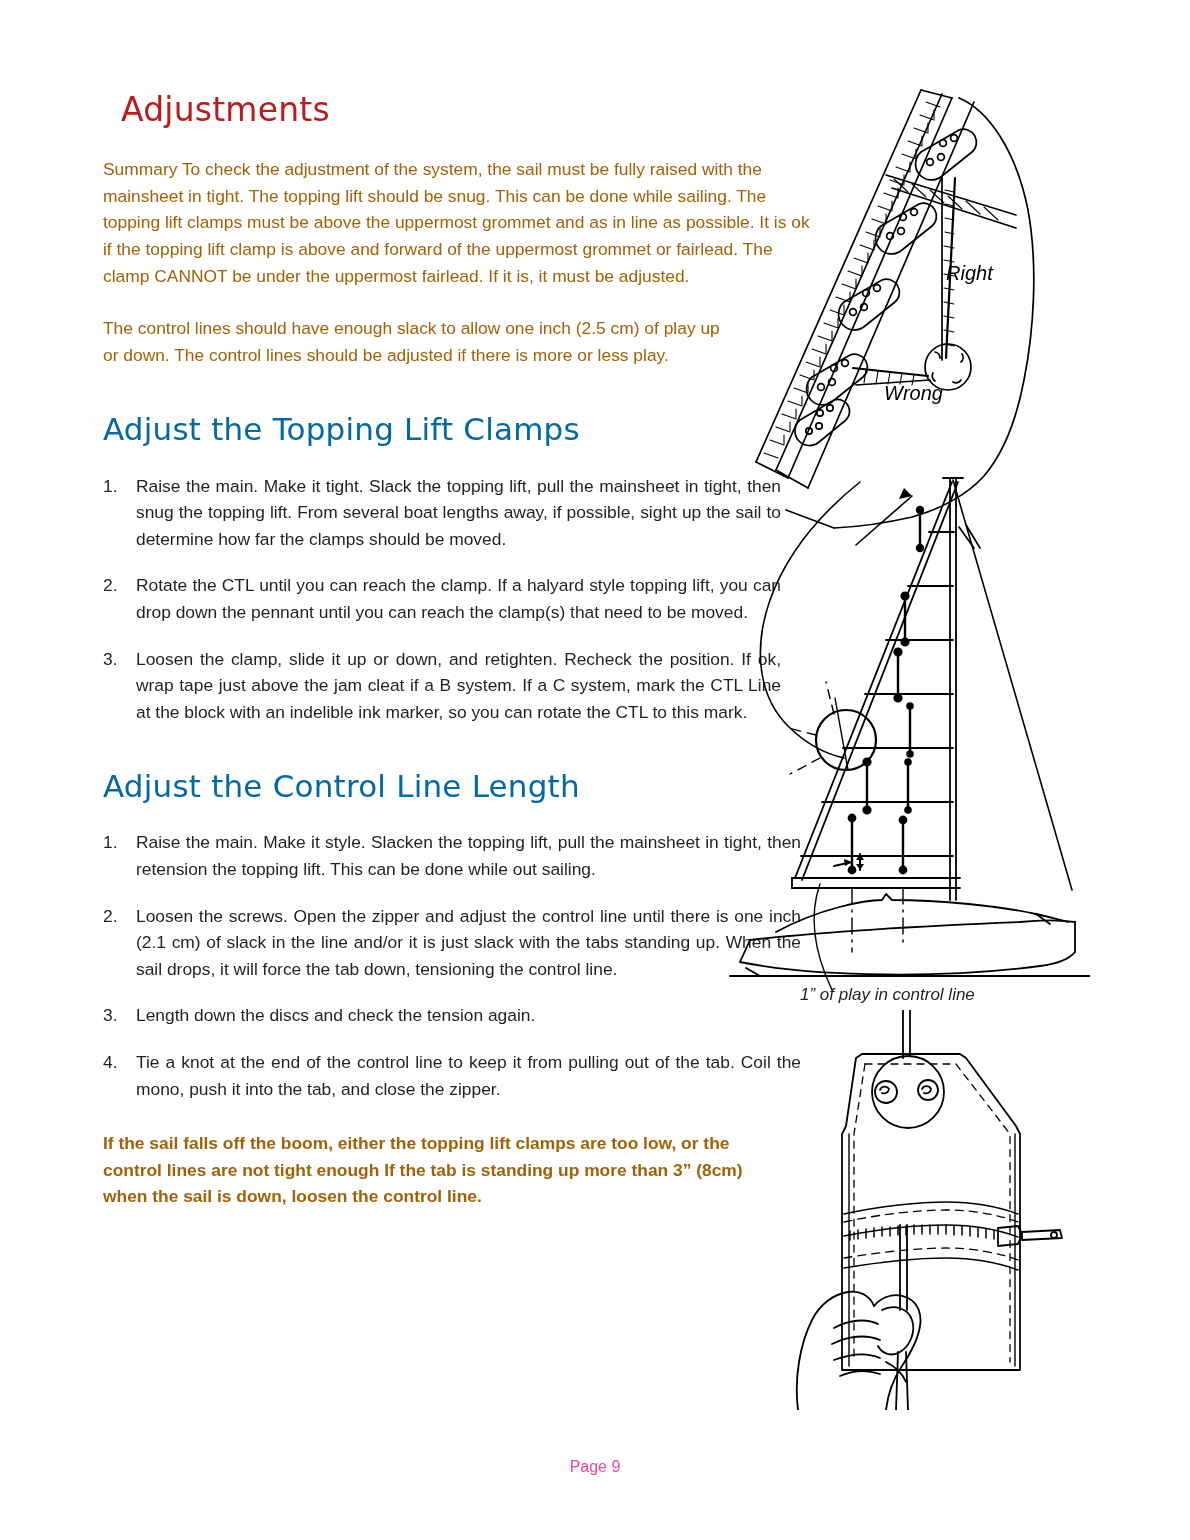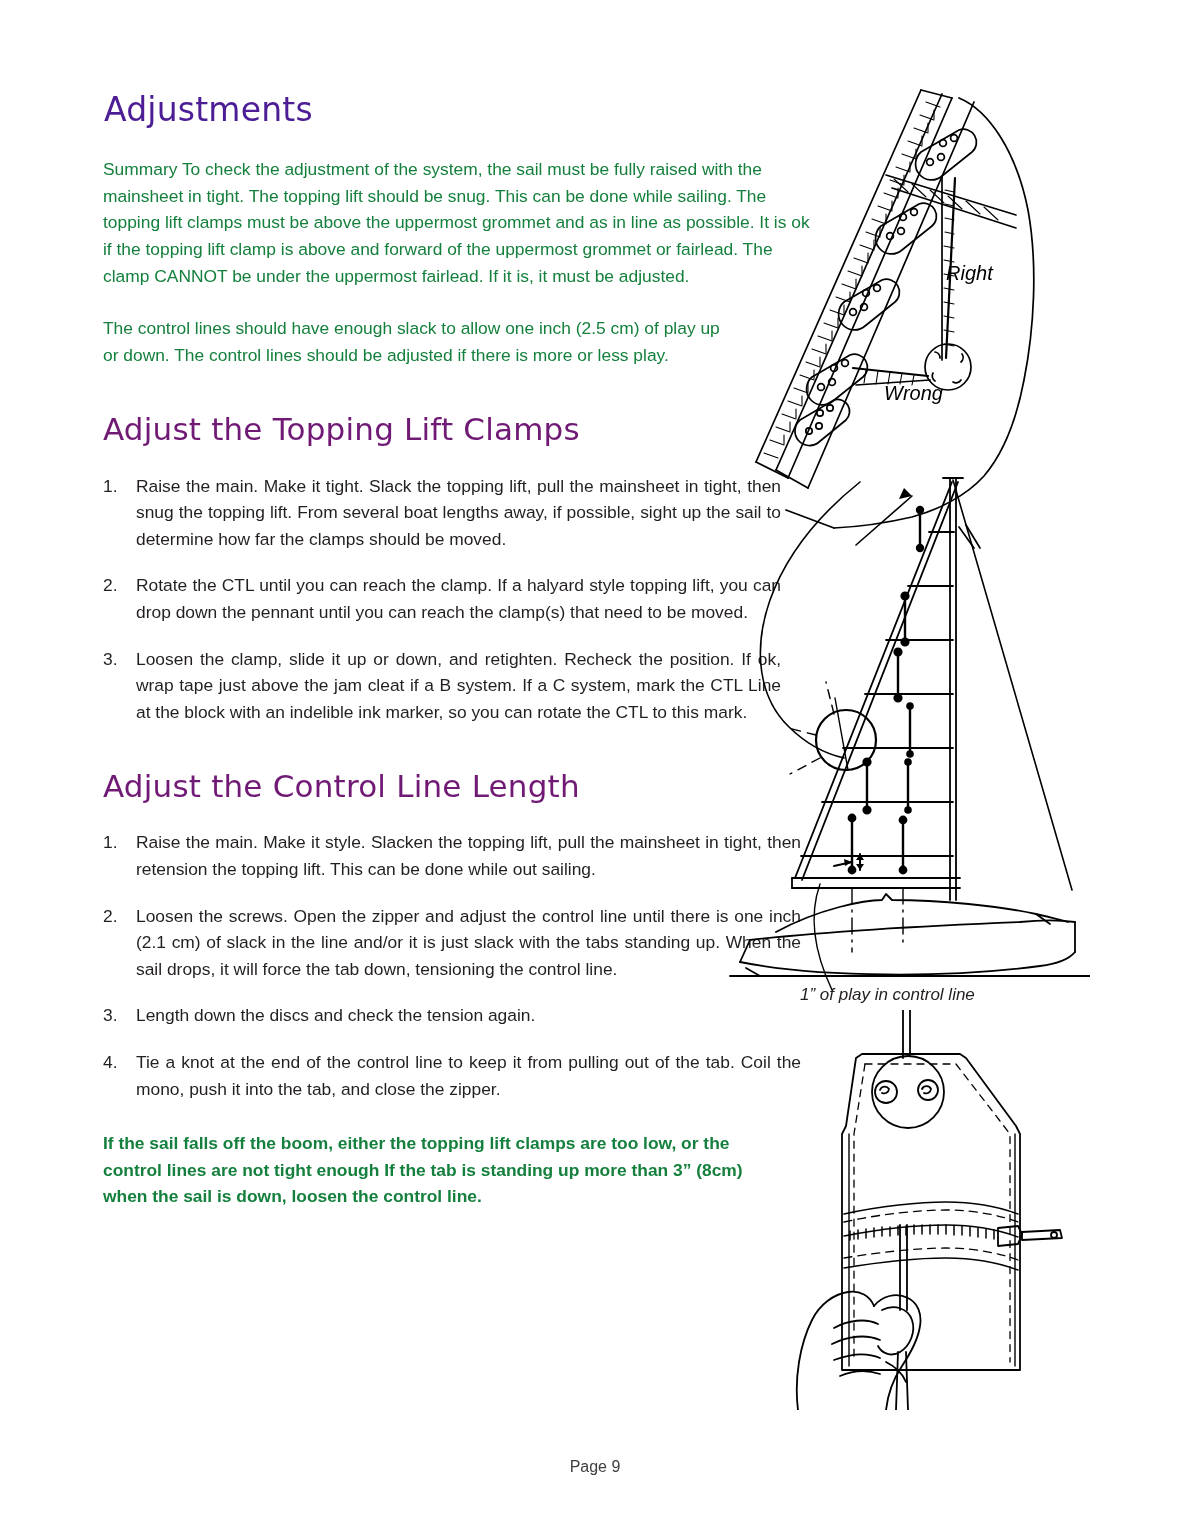--- a/index.html
+++ b/index.html
@@ -26,41 +26,41 @@
   .text-col {
     position: absolute;
     left: 103px;
     top: 92px;
     width: 718px;
   }
 
   h1.section-title {
     font-family: "DejaVu Sans", sans-serif;
     font-weight: 400;
-    color: #4c1d95;
+    color: #b91c1c;
     font-size: 33px;
     line-height: 1.1;
     letter-spacing: 0.2px;
-    margin: 0 0 28px 1px;
+    margin: 0 0 28px 18px;
   }
   h2.section-title {
     font-family: "DejaVu Sans", sans-serif;
     font-weight: 400;
-    color: #701a75;
+    color: #0369a1;
     font-size: 31px;
     line-height: 1.1;
     letter-spacing: 0.2px;
     margin: 44px 0 26px 0;
   }
 
   p.body {
     font-size: 17.4px;
     line-height: 26.6px;
     margin: 0 0 26px 0;
-    color: #15803d;
+    color: #a16207;
   }
   p.body.narrow  { width: 618px; }
 
   ol.steps {
     list-style: none;
     margin: 0;
     padding: 0;
   }
   ol.steps > li {
     position: relative;
@@ -108,21 +108,21 @@
 
   
   .footer {
     position: absolute;
     left: 0;
     right: 0;
     top: 1458px;
     text-align: center;
     font-family: "Liberation Sans", sans-serif;
     font-size: 16px;
-    color: #404040;
+    color: #ec4899;
   }
 </style>
 </head>
 <body>
 
 <div class="page">
 
   <div class="text-col">
 
     <h1 class="section-title">Adjustments</h1>

